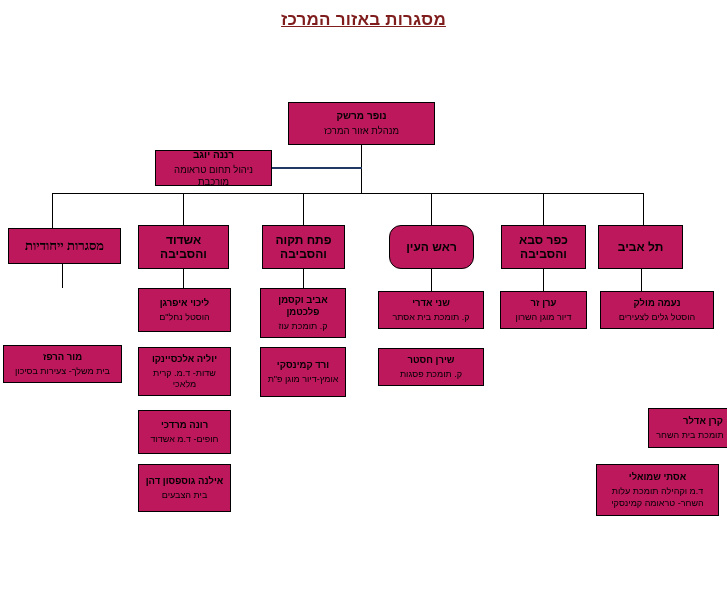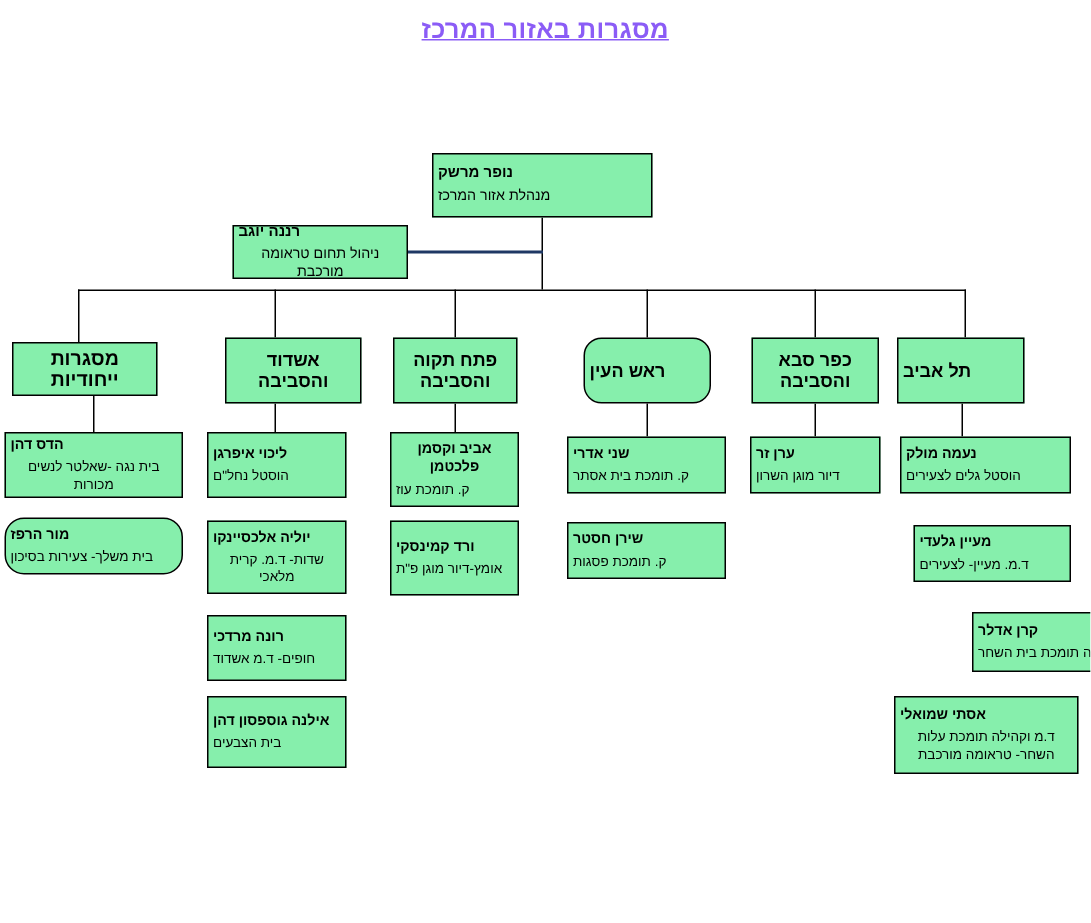--- a/index.html
+++ b/index.html
@@ -21,34 +21,34 @@
   }
   
   .chart-title {
     position: absolute;
     left: 0;
     top: 10px;
     width: 727px;
     text-align: center;
     font-size: 17px;
     font-weight: bold;
-    color: #8b5cf6;
+    color: #7f1d1d;
     text-decoration: underline;
     letter-spacing: 0.2px;
     direction: rtl;
   }
   
   .node {
     position: absolute;
     box-sizing: border-box;
     border: 1px solid #000000;
-    background: #86efac;
+    background: #be185d;
     display: flex;
     flex-direction: column;
-    align-items: flex-end;
+    align-items: center;
     justify-content: center;
     text-align: center;
     direction: rtl;
     padding: 12px 3px;
     z-index: 2;
   }
   .node .nm {
     font-weight: bold;
     font-size: 9.5px;
     line-height: 12px;
@@ -107,33 +107,29 @@
   <div class="node root" style="left:288px; top:102px; width:147px; height:43px;">
     <span class="nm">נופר מרשק</span>
     <span class="rl">מנהלת אזור המרכז</span>
   </div>
 
   <div class="node root" style="left:155px; top:150px; width:117px; height:36px;">
     <span class="nm">רננה יוגב</span>
     <span class="rl">ניהול תחום טראומה מורכבת</span>
   </div>
 
-  <div class="node dept big" style="left:8px; top:228px; width:97px; height:36px;">
+  <div class="node dept big" style="left:8px; top:228px; width:113px; height:36px;font-family:Liberation Serif, serif;">
     <span class="nm">מסגרות ייחודיות</span>
   </div>
-  <div class="node" style="left:3px; top:288px; width:119px; height:44px;">
-    <span class="nm">הדס דהן</span>
-    <span class="rl">בית נגה -שאלטר לנשים מכורות</span>
-  </div>
-  <div class="node" style="left:3px; top:345px; width:119px; height:38px;border-radius:13px;">
+  <div class="node" style="left:3px; top:345px; width:119px; height:38px;">
     <span class="nm">מור הרפז</span>
     <span class="rl">בית משלך- צעירות בסיכון</span>
   </div>
 
-  <div class="node dept" style="left:138px; top:225px; width:91px; height:44px;margin-left:12px;">
+  <div class="node dept" style="left:138px; top:225px; width:91px; height:44px;">
     <span class="nm">אשדוד והסביבה</span>
   </div>
   <div class="node" style="left:138px; top:288px; width:93px; height:44px;">
     <span class="nm">ליכוי איפרגן</span>
     <span class="rl">הוסטל נחל"ם</span>
   </div>
   <div class="node" style="left:138px; top:347px; width:93px; height:49px;">
     <span class="nm">יוליה אלכסיינקו</span>
     <span class="rl">שדות- ד.מ. קרית מלאכי</span>
   </div>
@@ -178,26 +174,22 @@
     <span class="rl">דיור מוגן השרון</span>
   </div>
 
   <div class="node dept" style="left:598px; top:225px; width:85px; height:44px;">
     <span class="nm">תל אביב</span>
   </div>
   <div class="node" style="left:600px; top:291px; width:114px; height:38px;">
     <span class="nm">נעמה מולק</span>
     <span class="rl">הוסטל גלים לצעירים</span>
   </div>
-  <div class="node" style="left:609px; top:350px; width:105px; height:38px;">
-    <span class="nm">מעיין גלעדי</span>
-    <span class="rl">ד.מ. מעיין- לצעירים</span>
-  </div>
   <div class="node" style="left:604px; top:408px; width:110px; height:40px;margin-left:44px;">
     <span class="nm">קרן אדלר</span>
     <span class="rl">קהילה תומכת בית השחר</span>
   </div>
   <div class="node" style="left:596px; top:464px; width:123px; height:52px;">
     <span class="nm">אסתי שמואלי</span>
-    <span class="rl">ד.מ וקהילה תומכת עלות השחר- טראומה מורכבת</span>
+    <span class="rl">ד.מ וקהילה תומכת עלות השחר- טראומה קמינסקי</span>
   </div>
 
 </div>
 
 </body></html>

